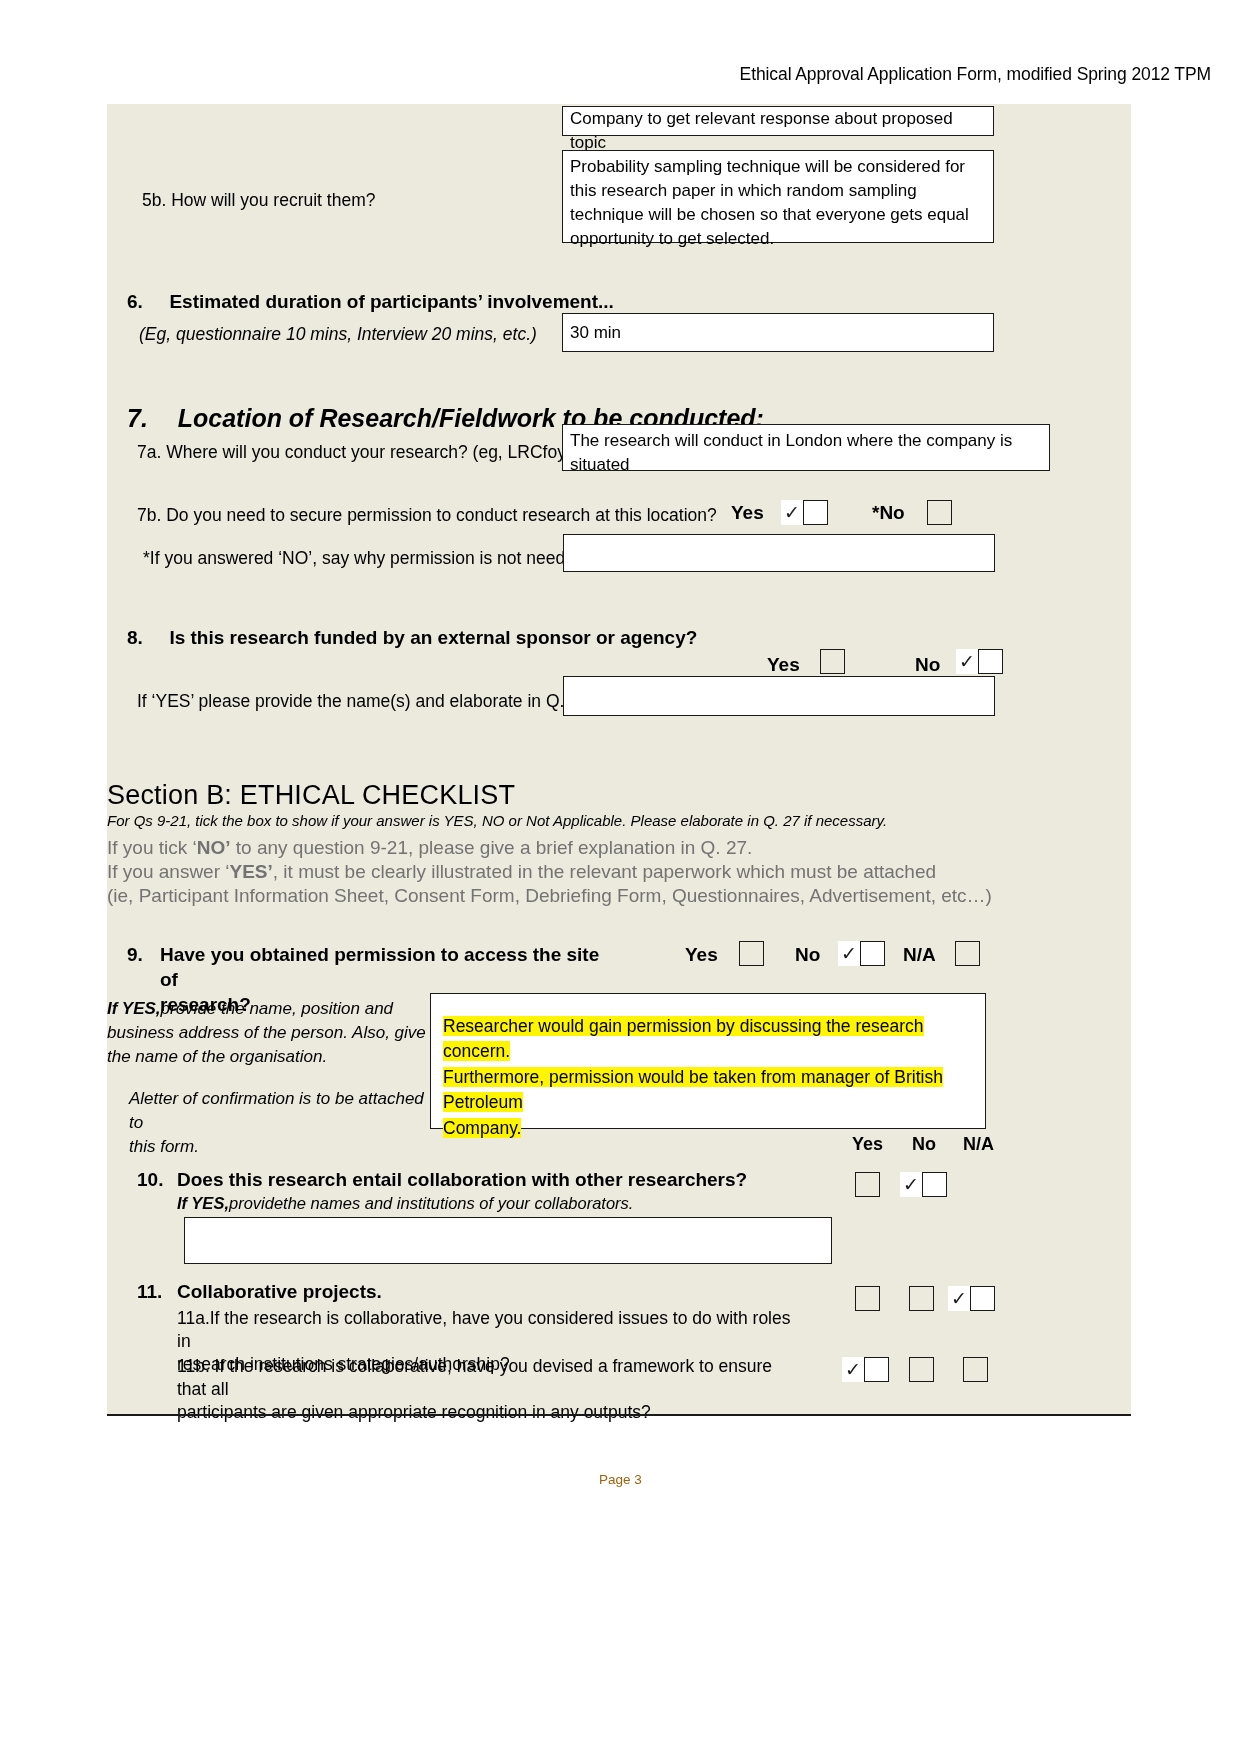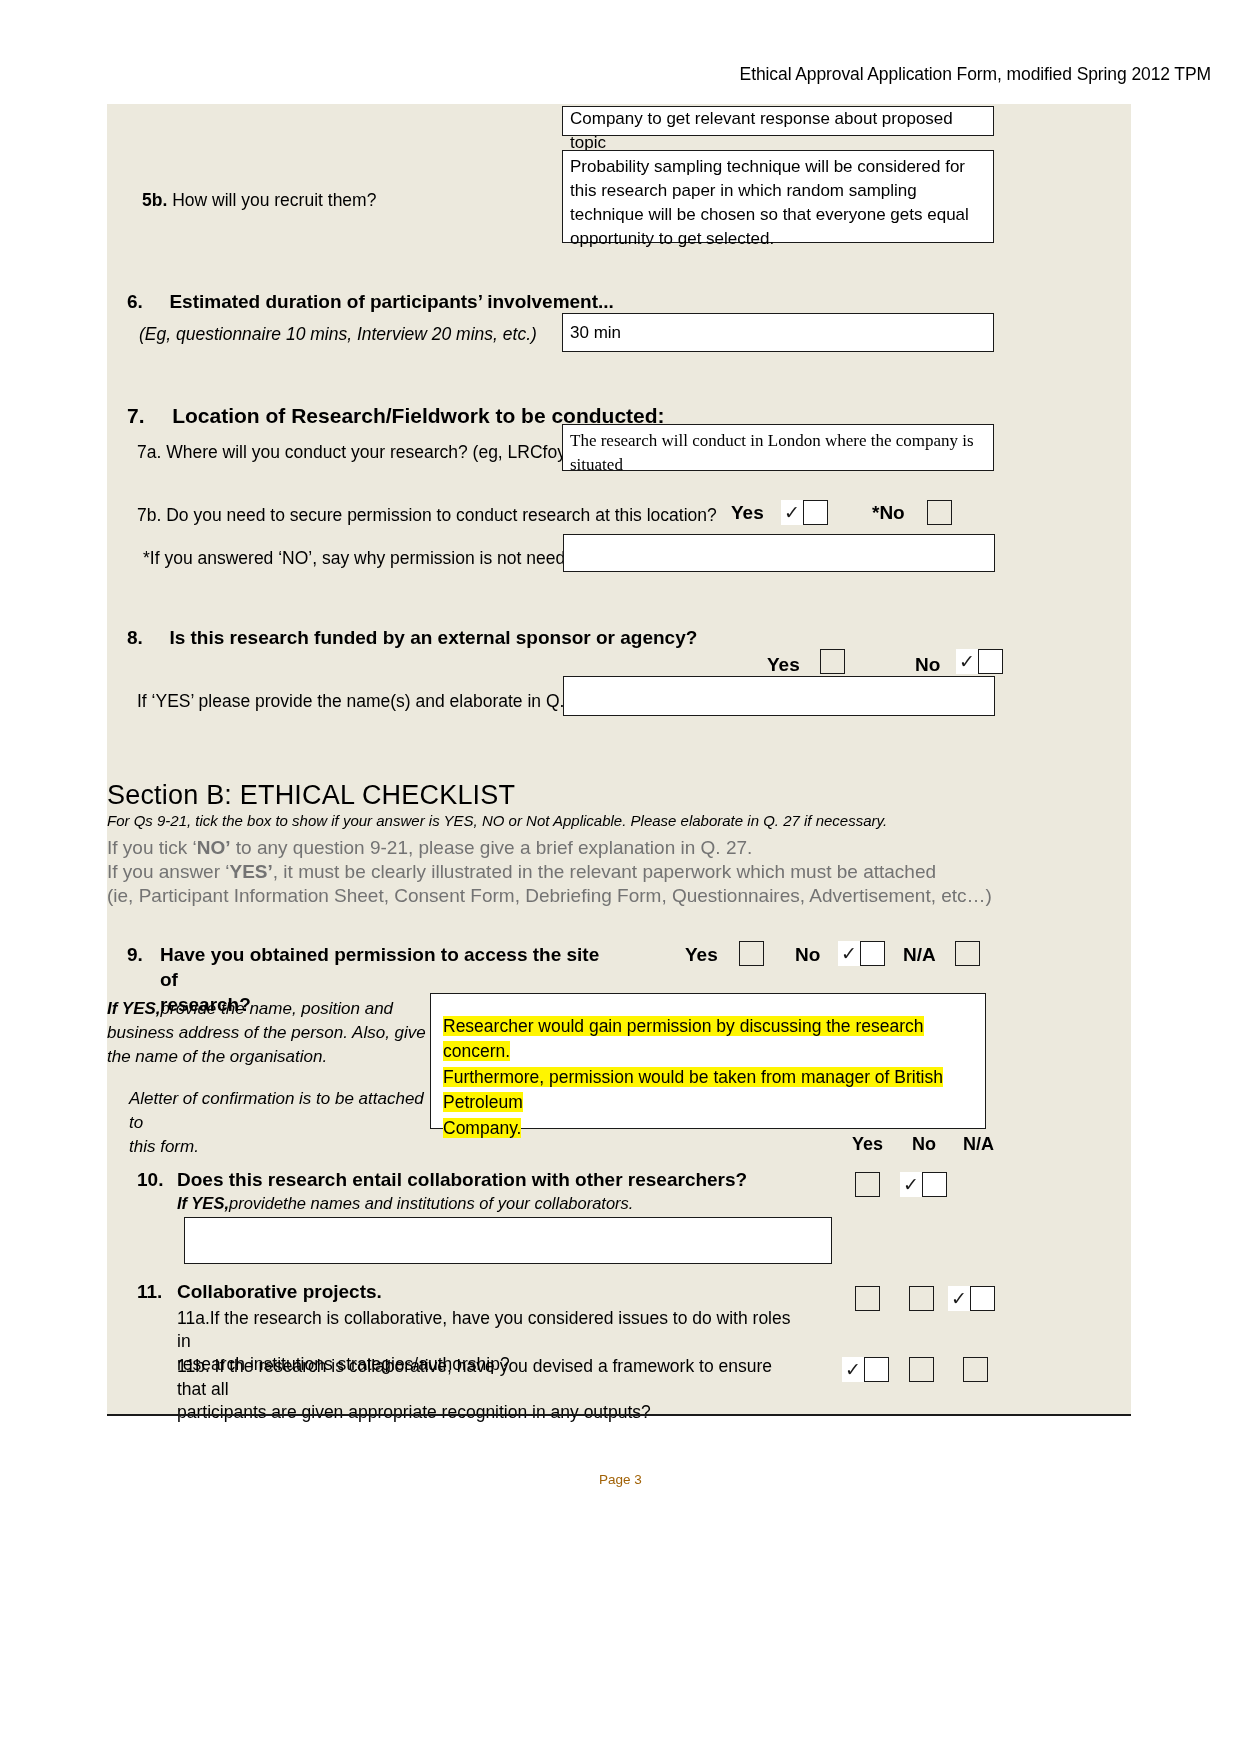--- a/index.html
+++ b/index.html
@@ -31,21 +31,21 @@
     text-align:center;font-size:13.5px;color:#a16207;
   }
   .box{
     position:absolute;background:#fff;border:1.6px solid #1a1a1a;
     box-sizing:border-box;font-size:17px;line-height:1.42;
     padding:4px 7px;
   }
   .lbl{position:absolute;font-size:17.5px;line-height:1.32;}
   .b{font-weight:bold;}
   .i{font-style:italic;}
-  .qnum{font-weight:bold;}
+  .qnum{font-weight:normal;}
   .cbox{
     position:absolute;width:25px;height:25px;
     border:1.8px solid #1a1a1a;background:#ece9dd;box-sizing:border-box;
   }
   .cbox.onwhite{background:#fff;}
   .tick{
     position:absolute;font-size:19px;line-height:25px;
     background:#fff;width:22px;height:25px;text-align:center;
     color:#1a1a1a;
   }
@@ -77,27 +77,27 @@
   <div class="box" style="left:455px;top:46px;width:432px;height:93px;">Probability sampling technique will be considered for this research paper in which random sampling technique will be chosen so that everyone gets equal opportunity to get selected.</div>
 
   <div class="lbl b" style="left:20px;top:185px;font-size:19px;">
     <span>6.</span>
     <span style="display:inline-block;width:16px;"></span>
     <span>Estimated duration of participants’ involvement...</span>
   </div>
   <div class="lbl i" style="left:32px;top:219px;">(Eg, questionnaire 10 mins, Interview 20 mins, etc.)</div>
   <div class="box" style="left:455px;top:209px;width:432px;height:39px;padding-top:7px;">30 min</div>
 
-  <div class="lbl b" style="left:20px;top:298px;font-size:21px;">
+  <div class="lbl b" style="left:20px;top:298px;font-size:25px;font-style:italic;">
     <span>7.</span>
     <span style="display:inline-block;width:16px;"></span>
     <span>Location of Research/Fieldwork to be conducted:</span>
   </div>
   <div class="lbl" style="left:30px;top:337px;">7a. Where will you conduct your research?  (eg, LRCfoyer)</div>
-  <div class="box" style="left:455px;top:320px;width:432px;height:47px;font-family:Liberation Serif, serif;">The research will conduct in London where the company is situated</div>
+  <div class="box" style="left:455px;top:320px;width:488px;height:47px;">The research will conduct in London where the company is situated</div>
 
   <div class="lbl" style="left:30px;top:400px;">7b. Do you need to secure permission to conduct research at this location?</div>
   <div class="lbl b" style="left:624px;top:396px;font-size:19px;">Yes</div>
   <span class="tick" style="left:674px;top:396px;">✓</span>
   <div class="cbox onwhite" style="left:696px;top:396px;"></div>
   <div class="lbl b" style="left:765px;top:396px;font-size:19px;">*No</div>
   <div class="cbox" style="left:820px;top:396px;"></div>
 
   <div class="lbl" style="left:36px;top:443px;">*If you answered ‘NO’, say why permission is not needed.</div>
   <div class="box" style="left:456px;top:430px;width:432px;height:38px;"></div>

